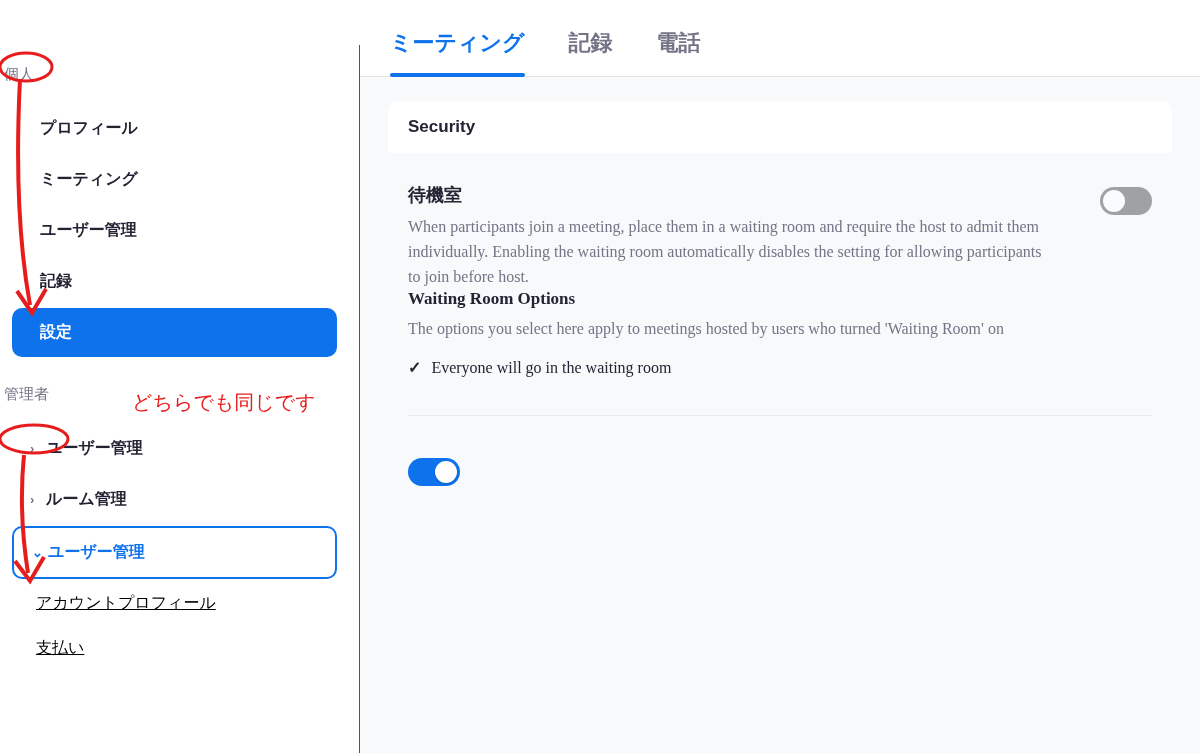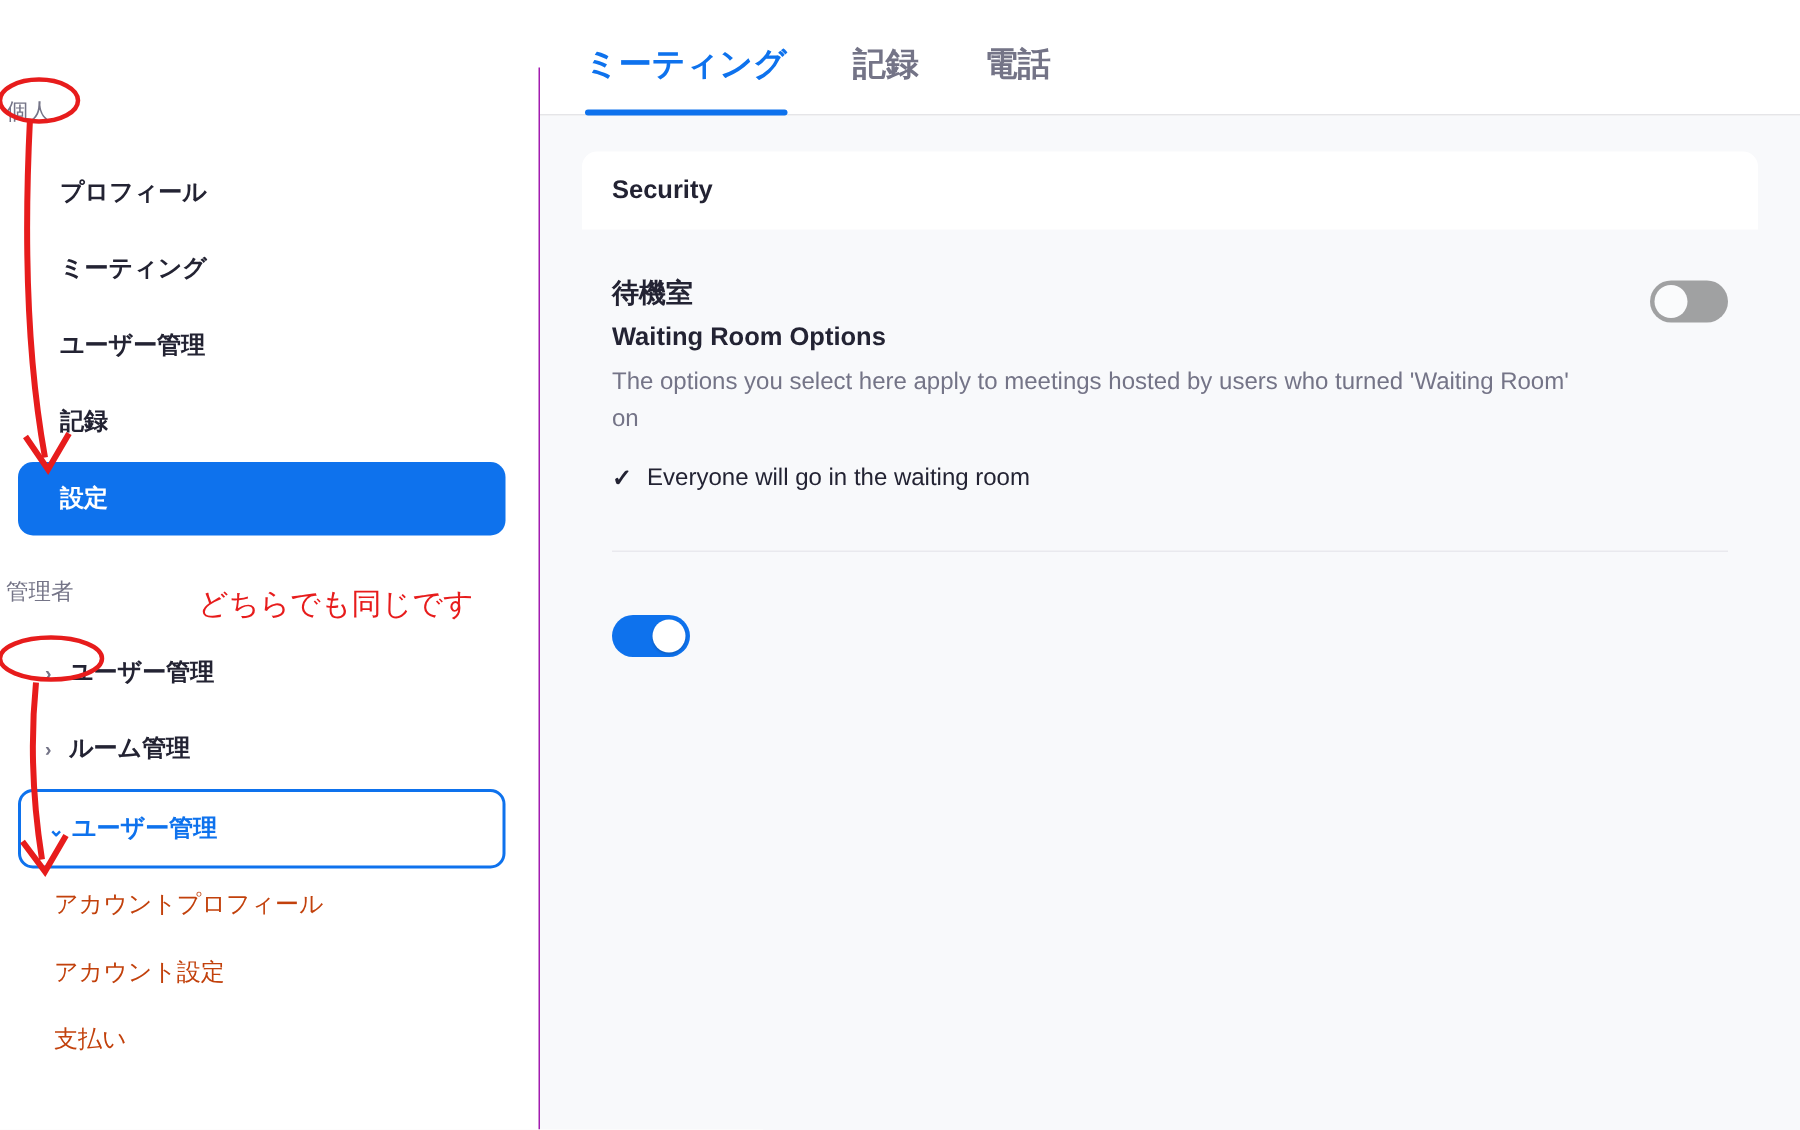--- a/index.html
+++ b/index.html
@@ -55,22 +55,23 @@
       width: 10px;
     }
     .nav-item.expanded {
       border: 2px solid #0E72ED;
       color: #0E72ED;
     }
     .nav-item.expanded .chevron { color: #0E72ED; }
     .sub-item {
       padding: 12px 28px 12px 36px;
       font-size: 16px;
-      color: #c2410c;
-      cursor: pointer;
+      color: #000000;
+      cursor: pointer;
+      text-decoration: underline;
     }
     
     .main {
       flex: 1;
       background: #f8f9fb;
       padding: 0;
       overflow: auto;
     }
     .tabs {
       display: flex;
@@ -105,20 +106,21 @@
       padding: 16px 20px;
       font-weight: 700;
       font-size: 17px;
       color: #232333;
     }
     .setting-block {
       padding: 30px 20px;
       display: flex;
       gap: 34px;
       align-items: flex-start;
+      font-family: Liberation Serif, serif;
     }
     .setting-body { flex: 1; }
     .setting-title {
       font-size: 18px;
       font-weight: 700;
       color: #232333;
       margin-bottom: 8px;
     }
     .setting-desc {
       font-size: 16px;
@@ -209,21 +211,20 @@
     </li>
     <li class="nav-item expandable">
       <span class="chevron">›</span>
       <span>ルーム管理</span>
     </li>
     <li class="nav-item expandable expanded">
       <span class="chevron">⌄</span>
       <span>ユーザー管理</span>
     </li>
     <li class="sub-item">アカウントプロフィール</li>
-    <li class="sub-item">アカウント設定</li>
     <li class="sub-item">支払い</li>
   </ul>
 
   
   <div class="ann" style="top:6px; left:0;">
     <svg width="60" height="36">
         <ellipse cx="26" cy="16" rx="26" ry="14" fill="none" stroke="#e71c1c" stroke-width="3"></ellipse>
       </svg>
   </div>
   <div class="ann" style="top:34px; left:14px;">
@@ -252,20 +253,21 @@
     <div class="tab">記録</div>
     <div class="tab">電話</div>
   </nav>
 
   <div class="content">
     <div class="section-header">Security</div>
 
     <div class="setting-block">
       <div class="setting-body">
         <div class="setting-title">待機室</div>
+        <div class="setting-desc">When participants join a meeting, place them in a waiting room and require the host to admit them individually. Enabling the waiting room automatically disables the setting for allowing participants to join before host.</div>
 
         <div style="">
           <div class="setting-title" style="font-size:17px;">Waiting Room Options</div>
           <div class="setting-desc">The options you select here apply to meetings hosted by users who turned 'Waiting Room' on</div>
           <div class="option-line">
             <span class="check">✓</span>
             <span>Everyone will go in the waiting room</span>
           </div>
         </div>
       </div>

